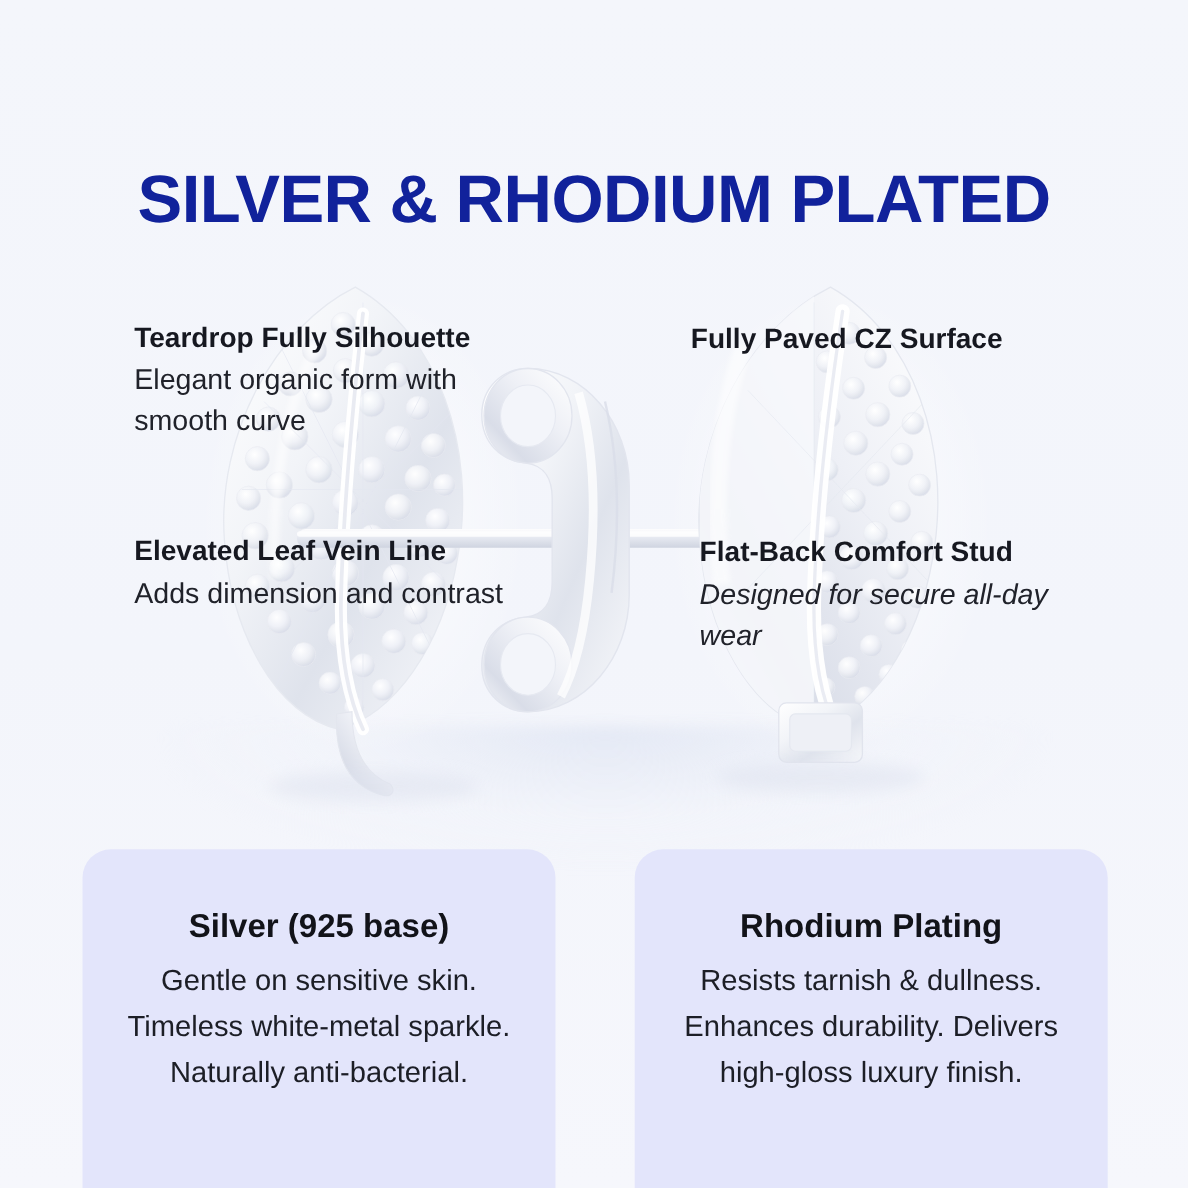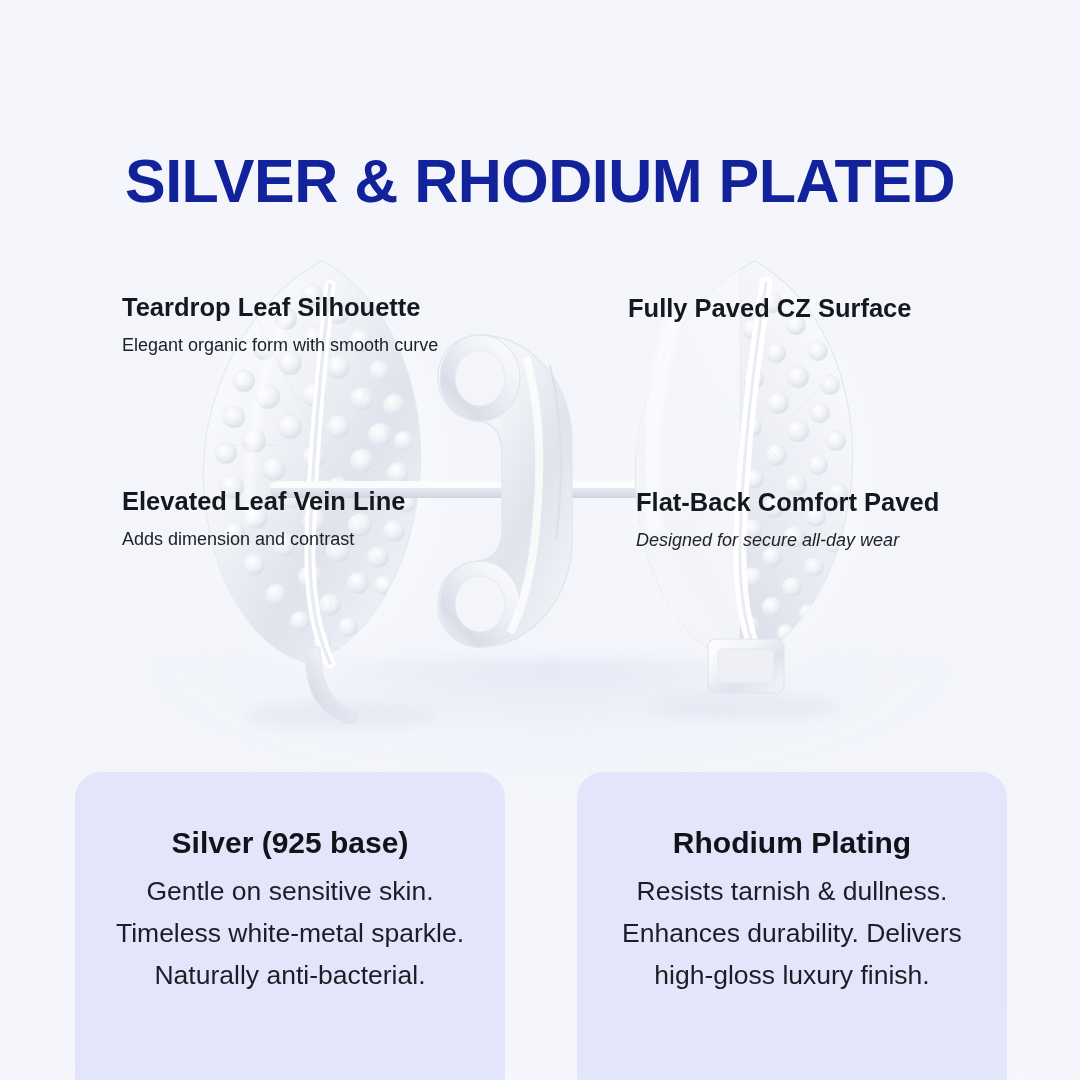--- a/index.html
+++ b/index.html
@@ -66,21 +66,21 @@
   }
   .feature .f-title {
     font-size: 25.5px;
     line-height: 30px;
     font-weight: 700;
     color: #161820;
     margin: 0 0 5px 0;
     white-space: nowrap;
   }
   .feature .f-desc {
-    font-size: 18px;
+    font-size: 26px;
     line-height: 37px;
     font-weight: 400;
     color: #20222a;
     margin: 0;
   }
   #feat-0 { left: 122px; top: 292px; width: 370px; }
   #feat-1 { left: 122px; top: 486px; width: 370px; }
   #feat-2 { left: 628px; top: 293px; width: 372px; }
   #feat-3 { left: 636px; top: 487px; width: 372px; }
   #feat-1 .f-desc { margin-top: 4px; }
@@ -317,35 +317,35 @@
 
         <path d="M496 70 C 474 130, 468 210, 476 286" fill="none" stroke="#ffffff" stroke-width="16" opacity="0.55" filter="url(#blurSm)"></path>
       </g>
 
       <ellipse cx="160" cy="470" rx="95" ry="14" fill="#dfe3ef" opacity="0.55" filter="url(#blurLg)"></ellipse>
       <ellipse cx="566" cy="462" rx="95" ry="14" fill="#dfe3ef" opacity="0.55" filter="url(#blurLg)"></ellipse>
     </svg>
   </div>
 
   <div class="feature" id="feat-0">
-    <div class="f-title">Teardrop Leaf Silhouette</div>
+    <div class="f-title">Teardrop Fully Silhouette</div>
     <div class="f-desc">Elegant organic form with smooth curve</div>
   </div>
 
   <div class="feature" id="feat-1">
     <div class="f-title">Elevated Leaf Vein Line</div>
     <div class="f-desc">Adds dimension and contrast</div>
   </div>
 
   <div class="feature" id="feat-2">
     <div class="f-title">Fully Paved CZ Surface</div>
   </div>
 
   <div class="feature" id="feat-3">
-    <div class="f-title">Flat-Back Comfort Paved</div>
+    <div class="f-title">Flat-Back Comfort Stud</div>
     <div class="f-desc">Designed for secure all-day wear</div>
   </div>
 
   <div class="card" id="card-0">
     <div class="c-title">Silver (925 base)</div>
     <div class="c-body">Gentle on sensitive skin. Timeless white-metal sparkle. Naturally anti-bacterial.</div>
   </div>
 
   <div class="card" id="card-1">
     <div class="c-title">Rhodium Plating</div>

